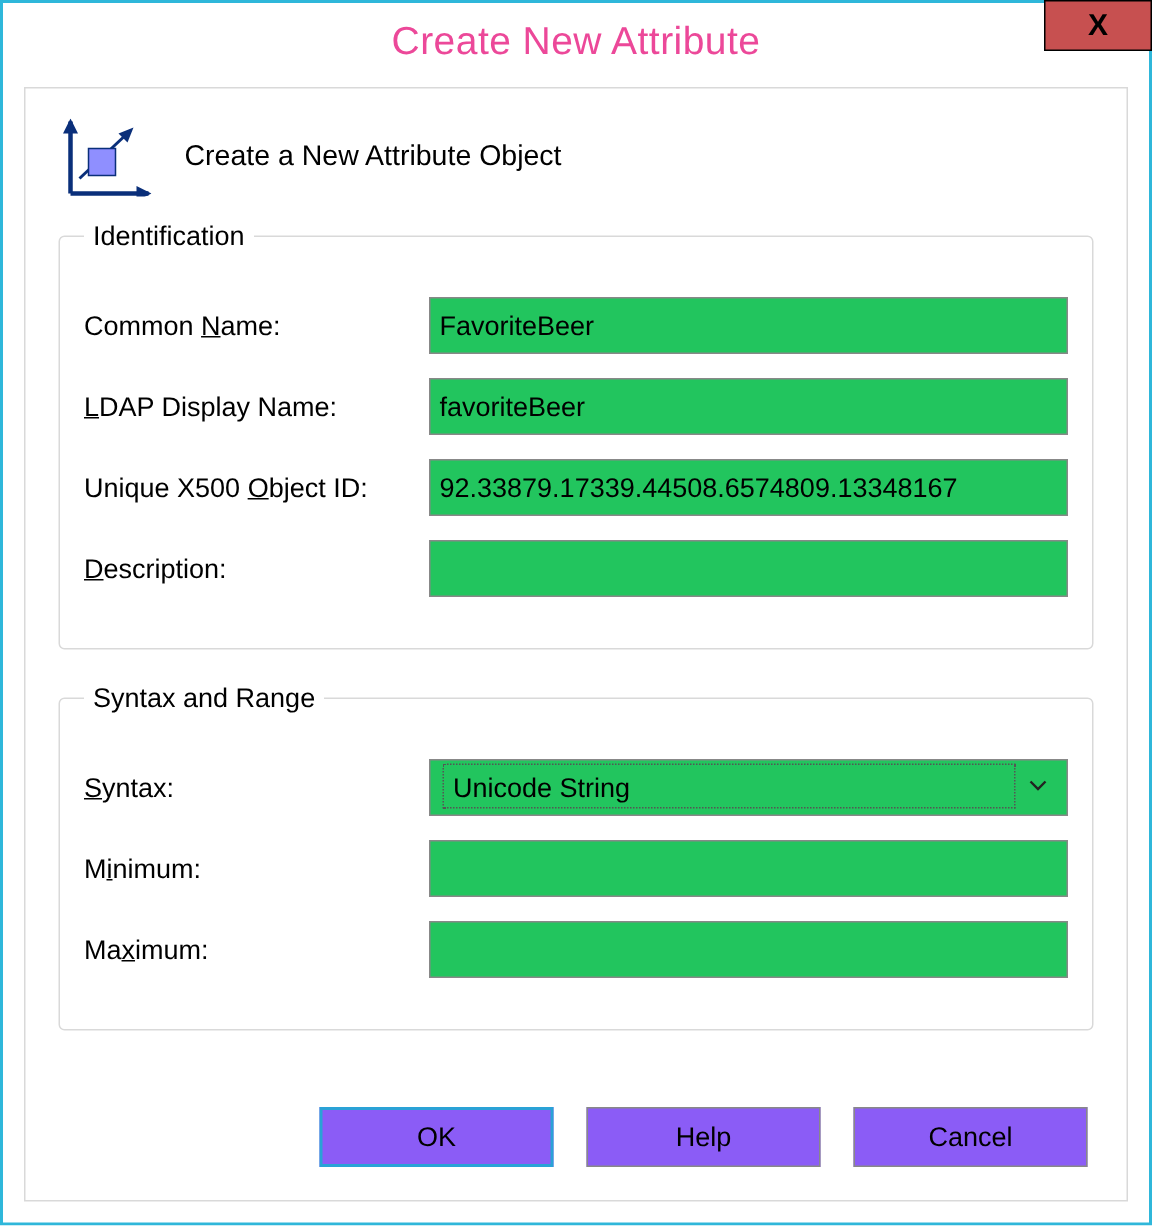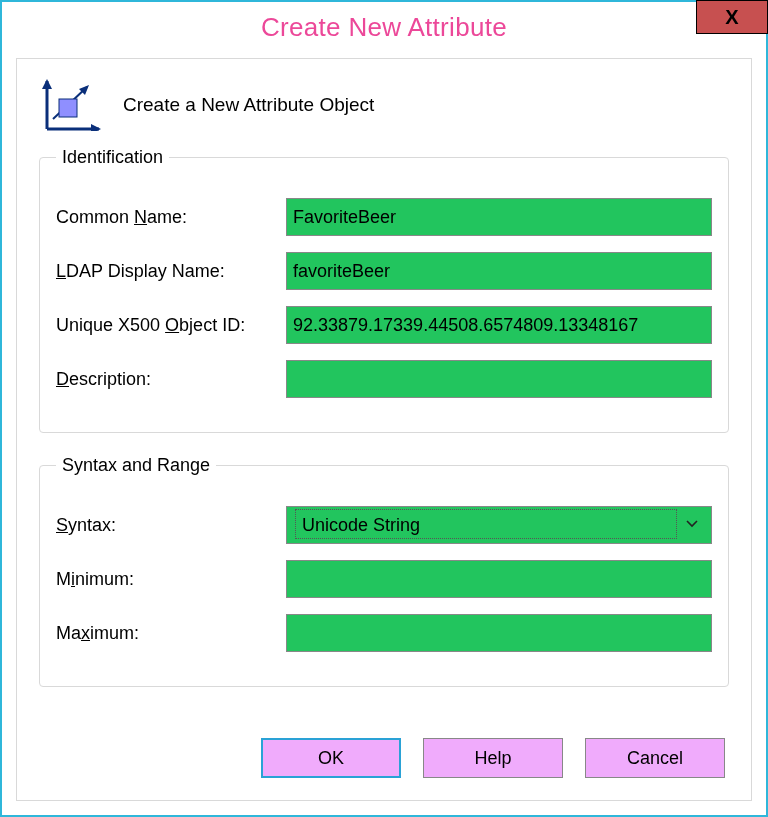--- a/index.html
+++ b/index.html
@@ -148,24 +148,24 @@
   }
   .button-row {
     display: flex;
     justify-content: flex-end;
     gap: 22px;
     position: absolute;
     bottom: 22px;
     right: 26px;
   }
   .btn {
-    width: 140px;
+    width: 156px;
     height: 40px;
     border: 1px solid #888;
-    background: #f0abfc;
+    background: #8b5cf6;
     font-size: 18px;
     font-family: inherit;
     cursor: pointer;
     display: flex;
     align-items: center;
     justify-content: center;
   }
   .btn.default {
     border: 2px solid #2aa2d6;
   }

